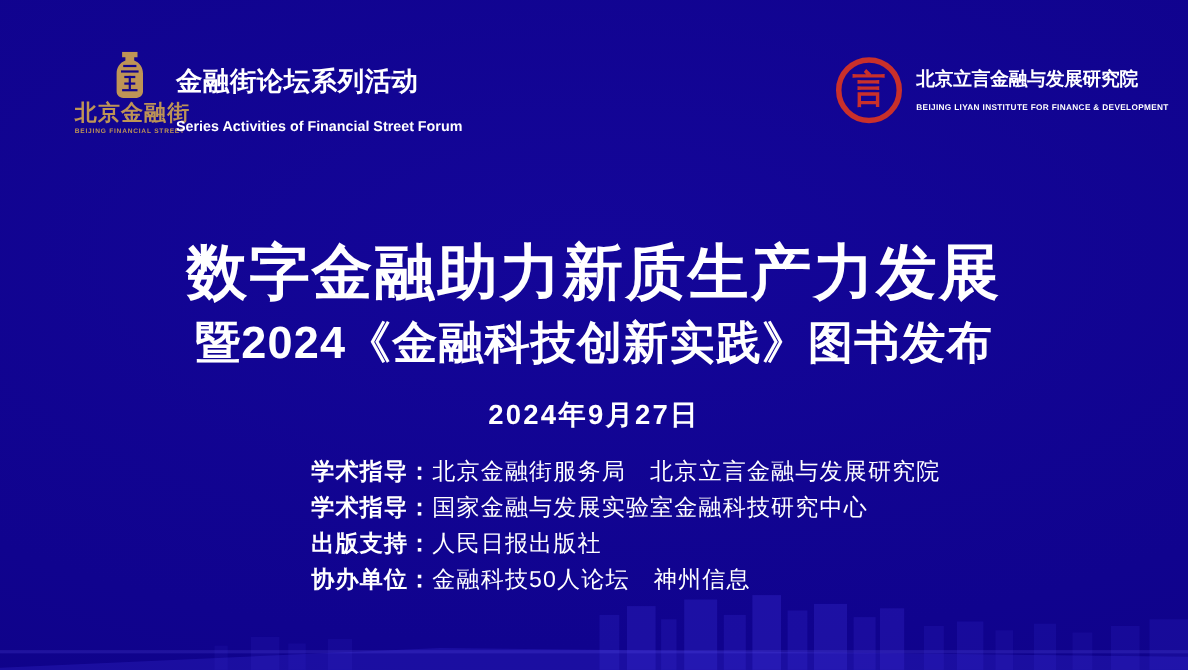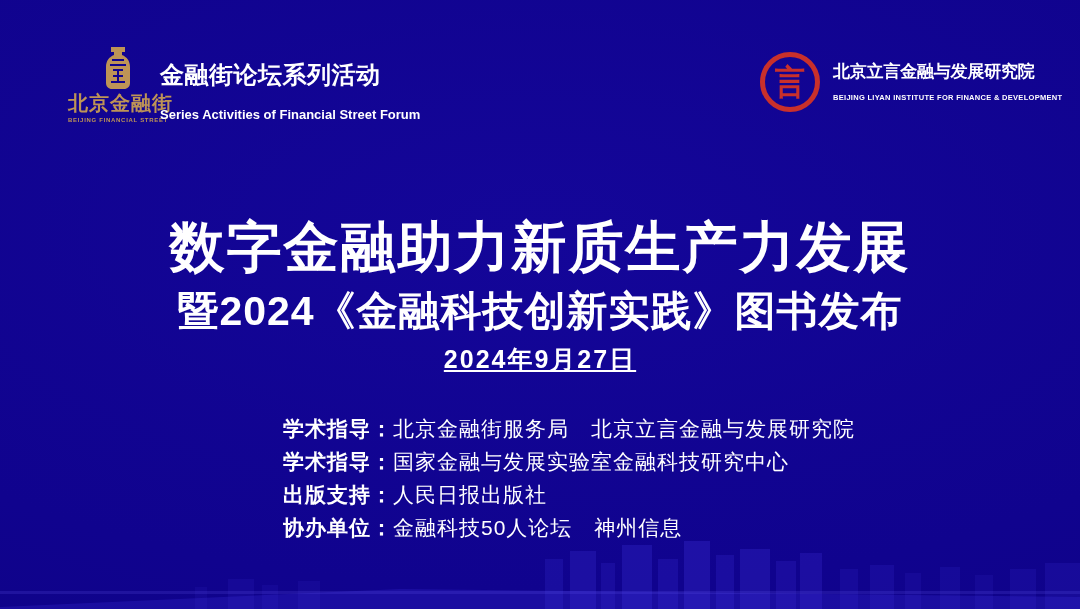--- a/index.html
+++ b/index.html
@@ -52,21 +52,21 @@
     font-size:7.5px;font-weight:700;letter-spacing:0.3px;white-space:nowrap;line-height:10px;margin-top:10px;
   }
   
   .t-line{position:absolute;left:0;width:1080px;text-align:center;color:#FFFFFF;white-space:nowrap;}
   .t1{top:153px;font-size:37px;font-weight:800;letter-spacing:1px;line-height:44px;}
   .t2{
     top:216px;font-size:55px;font-weight:700;letter-spacing:2px;line-height:64px;
     font-family:"Liberation Serif","DejaVu Serif",serif;
   }
   .t3{top:286px;font-size:41px;font-weight:800;letter-spacing:1px;line-height:50px;}
-  .t-date{top:343px;font-size:25px;font-weight:700;letter-spacing:2px;line-height:32px;text-decoration:underline;}
+  .t-date{top:361px;font-size:25px;font-weight:700;letter-spacing:2px;line-height:32px;}
   
   .credits{
     position:absolute;left:283px;top:412px;color:#FFFFFF;font-size:21px;line-height:33px;
   }
   .credit-row{white-space:nowrap;}
   .credit-label{font-weight:800;letter-spacing:1px;}
   .credit-value{font-weight:500;letter-spacing:1px;}
   
   .skyline{position:absolute;left:0;bottom:0;width:1080px;height:80px;}
 </style>

